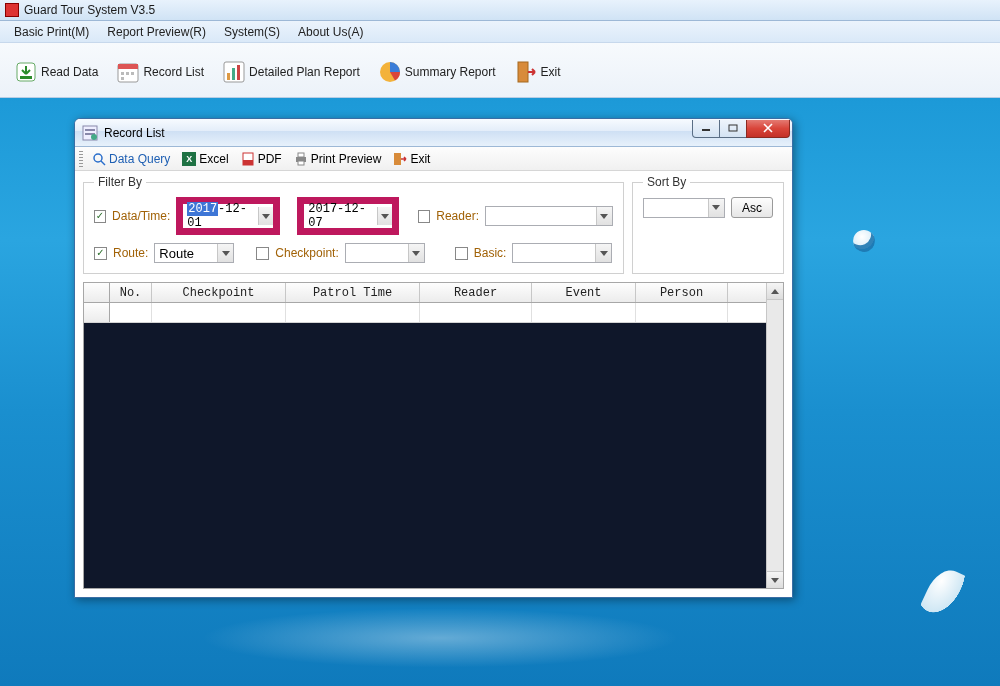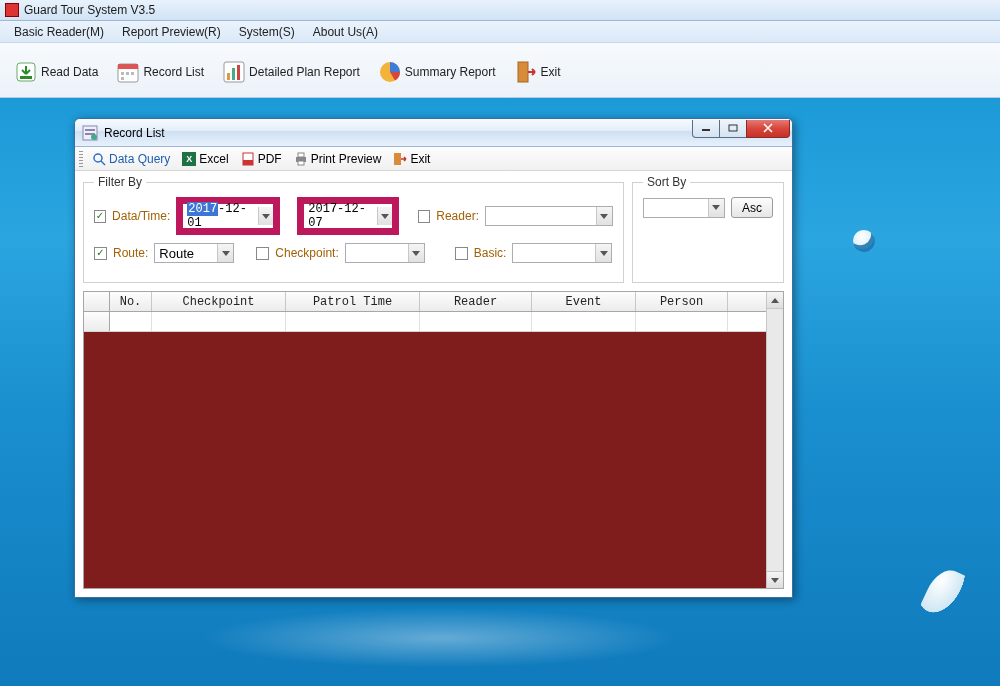--- a/index.html
+++ b/index.html
@@ -100,21 +100,21 @@
     display:flex; gap:8px; padding:4px 8px 8px 8px;
   }
   fieldset{
     border:1px solid #d0d0d0;
     padding:8px 10px 10px 10px;
     font-size:12px;
   }
   legend{ padding:0 4px; color:#333;}
   .filter-main{ flex:1; }
   .row{ display:flex; align-items:center; gap:6px; margin-bottom:8px; flex-wrap:nowrap;}
-  .row:last-child{margin-bottom:9px;}
+  .row:last-child{margin-bottom:0;}
   .chk{ width:13px;height:13px;border:1px solid #888;background:#fff;display:inline-flex;align-items:center;justify-content:center;}
   .chk.on::after{content:"✓";font-size:10px;color:#2a6e2a;line-height:1;}
   .lab{ color:#a16207; }
   .datein{
     display:inline-flex;align-items:center;height:38px;
     border:7px solid #be185d;background:#fff;
   }
   .datein .dv{ padding:0 4px; font-family:'Courier New',monospace; font-size:12px;}
   .datein .dv .sel{ background:#3e76d6;color:#fff;padding:0 1px;}
   .datein .dd{ width:16px;height:18px;border-left:1px solid #c7c7c7;
@@ -134,21 +134,21 @@
     border:1px solid #9a9a9a;border-radius:3px;
     background:linear-gradient(180deg,#fdfdfd,#e6e6e6);
     display:inline-flex;align-items:center;justify-content:center;
     font-size:12px;cursor:default;
   }
   .sort-fs{width:135px;}
   
   .grid-wrap{
     flex:1; margin:0 8px 8px 8px;
     border:1px solid #a7a7a7;
-    background:#7f1d1d;
+    background:#0f172a;
     position:relative;
     overflow:hidden;
   }
   .grid-head{
     height:20px;background:linear-gradient(180deg,#fdfdfd,#ececec);
     display:flex;border-bottom:1px solid #a7a7a7;
   }
   .gh{border-right:1px solid #c7c7c7;display:flex;align-items:center;justify-content:center;
     font-family:'Courier New',monospace;font-size:12px;color:#222;}
   .grid-row{
@@ -185,21 +185,21 @@
 </style>
 </head>
 <body>
 
 <div class="main-titlebar">
   <span class="tb-icon"></span>
   <span class="tb-text">Guard Tour System V3.5</span>
 </div>
 
 <div class="menubar">
-  <span>Basic Reader(M)</span>
+  <span>Basic Print(M)</span>
   <span>Report Preview(R)</span>
   <span>System(S)</span>
   <span>About Us(A)</span>
 </div>
 
 <div class="toolbar">
   <div class="tool-btn">
     <svg class="ticon" viewBox="0 0 24 24">
         <rect x="3" y="3" width="18" height="18" rx="3" fill="#fff" stroke="#6a6"></rect>
         <path d="M12 6v8m0 0l-4-4m4 4l4-4" stroke="#2a8a2a" stroke-width="2" fill="none"></path>

